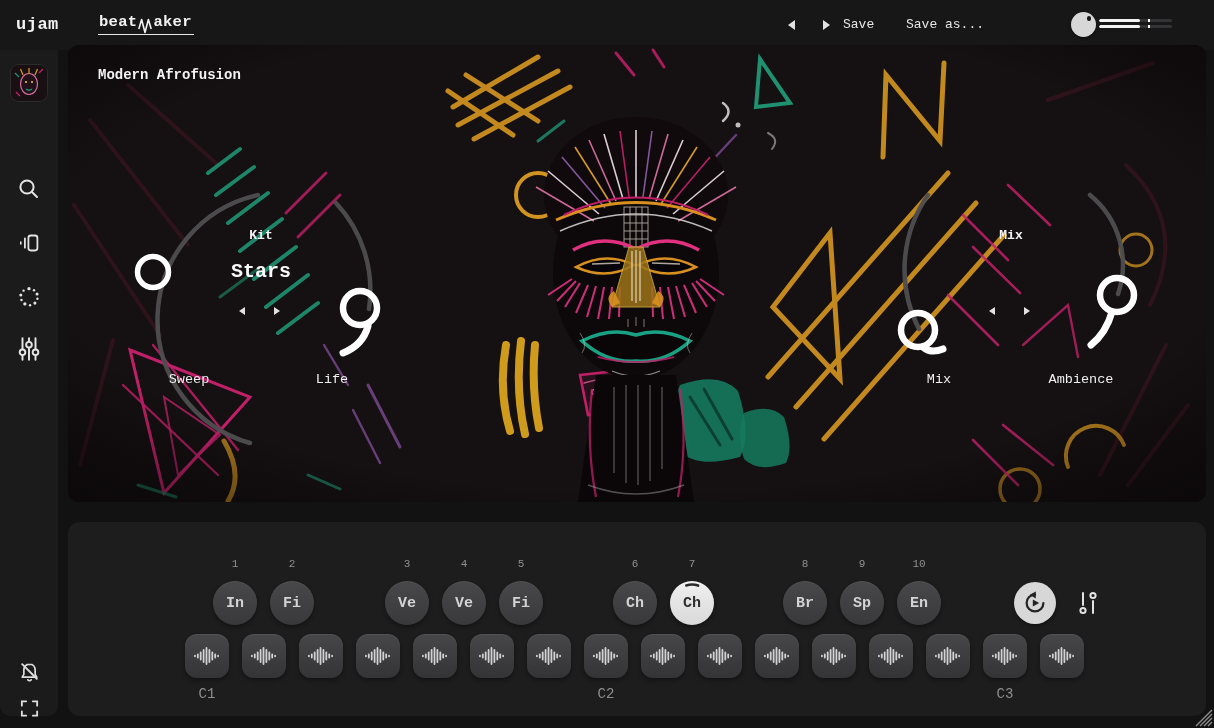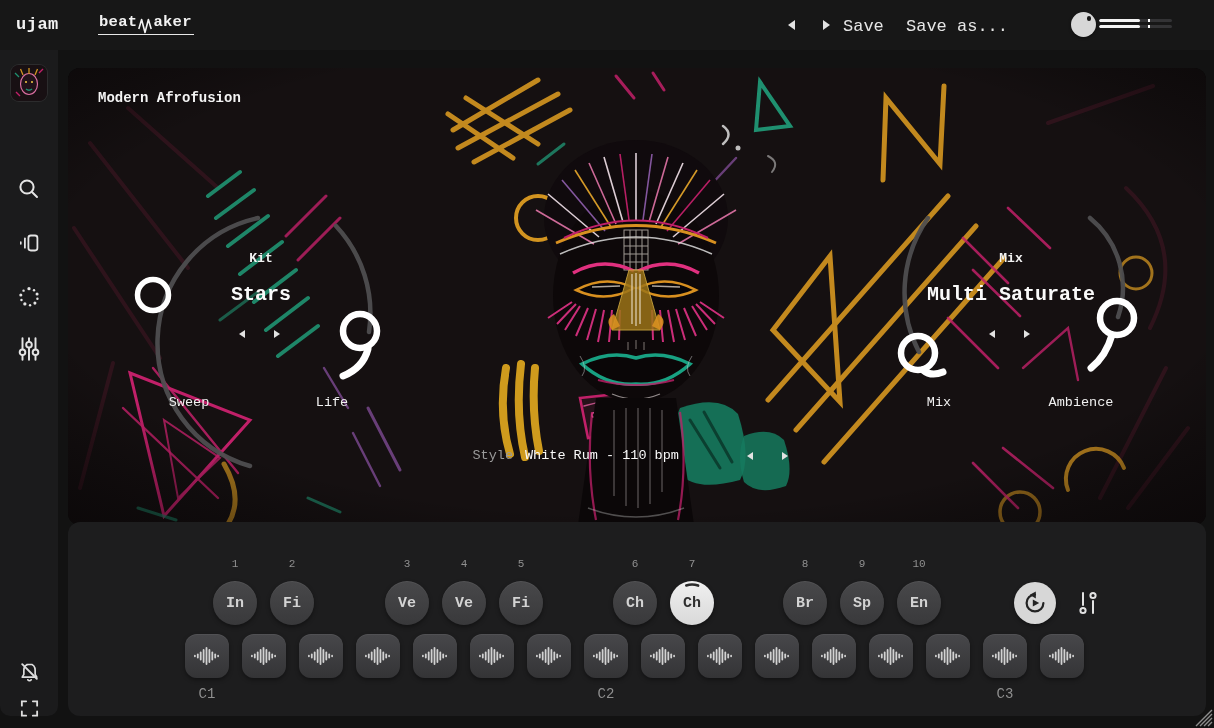--- a/index.html
+++ b/index.html
@@ -15,39 +15,39 @@
   .product{position:absolute;left:98px;top:13px;font-size:15.5px;font-weight:700;letter-spacing:.3px;
            color:#f2f2f2;border-bottom:1.5px solid #e8e8e8;padding:0 2px 3px 1px;display:flex;align-items:flex-end;}
   .product svg{margin:0 .5px -4px .5px;}
   .presetbox{position:absolute;left:492px;top:8px;width:288px;height:33px;border-radius:10px;
              background:var(--control-bg,#2a2a2a);display:flex;align-items:center;}
   .presetbox .heart{margin:0 10px 0 12px;display:flex;}
   .presetbox .pname{font-size:13.5px;color:#ededed;}
   .tri-l{width:0;height:0;border-top:5px solid transparent;border-bottom:5px solid transparent;border-right:7px solid #e2e2e2;}
   .tri-r{width:0;height:0;border-top:5px solid transparent;border-bottom:5px solid transparent;border-left:7px solid #e2e2e2;}
   .nav-btn{position:absolute;top:17px;width:16px;height:16px;display:flex;align-items:center;justify-content:center;}
-  .txt-btn{position:absolute;top:17px;font-size:17px;color:#e6e6e6;}
+  .txt-btn{position:absolute;top:17px;font-size:13px;color:#e6e6e6;}
   .vol-knob{position:absolute;left:1071px;top:12px;width:25px;height:25px;border-radius:50%;
             background:var(--knob-fill,#d7d7d7);box-shadow:0 1px 3px rgba(0,0,0,.5);}
   .vol-knob i{position:absolute;right:5px;top:4px;width:4.5px;height:4.5px;border-radius:50%;background:#181818;}
   .meter{position:absolute;left:1099px;top:19px;width:73px;}
   .meter .bar{position:relative;height:2.6px;background:#333335;border-radius:2px;margin-bottom:3.4px;overflow:hidden;}
   .meter .fill{position:absolute;left:0;top:0;bottom:0;background:#f2f2f2;border-radius:2px;}
   .meter .tick{position:absolute;top:0;bottom:0;width:2.2px;background:#fff;}
 
   
   .sidebar{position:absolute;left:0;top:50px;width:58px;height:666px;background:var(--sidebar-bg,#1b1b1c);
            border-radius:0 0 10px 10px;}
   .side-btn{position:absolute;left:50%;transform:translateX(-50%);width:34px;height:34px;
             display:flex;align-items:center;justify-content:center;}
   .avatar{position:absolute;left:11px;top:15px;width:36px;height:36px;border-radius:8px;overflow:hidden;
           box-shadow:0 0 0 1px rgba(255,255,255,.08);}
 
   
-  .stage{position:absolute;left:68px;top:68px;width:1138px;height:457px;border-radius:12px;overflow:hidden;
+  .stage{position:absolute;left:68px;top:45px;width:1138px;height:457px;border-radius:12px;overflow:hidden;
          background:#000000;}
   .stage svg.art{position:absolute;inset:0;}
   .stage-title{position:absolute;left:30px;top:22px;font-size:14px;font-weight:700;color:#f4f4f4;z-index:3;}
   .sel-caption{position:absolute;font-size:13px;font-weight:700;text-align:center;color:#f2f2f2;z-index:3;}
   .sel-value{position:absolute;font-size:20px;font-weight:700;text-align:center;color:#fafafa;z-index:3;}
   .sel-arrow{position:absolute;width:16px;height:16px;display:flex;align-items:center;justify-content:center;z-index:4;}
   .sel-arrow .tri-l,.sel-arrow .tri-r{border-top-width:4.5px;border-bottom-width:4.5px;border-left-width:6.5px;border-right-width:6.5px;}
   .knob-label{position:absolute;width:120px;text-align:center;font-size:13.5px;color:#f0f0f0;z-index:3;}
   .kaya{position:absolute;left:369px;top:270px;width:400px;text-align:center;z-index:3;
         font-size:57px;font-weight:800;letter-spacing:7px;color:#fff;text-shadow:0 2px 10px rgba(0,0,0,.55);}
@@ -362,44 +362,33 @@
     <div class="sel-caption" style="left:113px;top:183px;width:160px">Kit</div>
     <div class="sel-value" style="left:93px;top:215px;width:200px">Stars</div>
     <button class="sel-arrow" style="left:166px;top:258px">
         <span class="tri-l"></span>
       </button>
     <button class="sel-arrow" style="left:201px;top:258px">
         <span class="tri-r"></span>
       </button>
 
     <div class="sel-caption" style="left:863px;top:183px;width:160px">Mix</div>
-    <div class="sel-value" style="left:843px;top:215px;width:200px">Multi Saturate</div>
     <button class="sel-arrow" style="left:916px;top:258px">
         <span class="tri-l"></span>
       </button>
     <button class="sel-arrow" style="left:951px;top:258px">
         <span class="tri-r"></span>
       </button>
 
     <div class="knob-label" style="left:61px;top:327px">Sweep</div>
     <div class="knob-label" style="left:204px;top:327px">Life</div>
     <div class="knob-label" style="left:811px;top:327px">Mix</div>
     <div class="knob-label" style="left:953px;top:327px">Ambience</div>
 
 
-    <div class="style-row">
-      <span class="style-caption">Style</span>
-      <span class="style-value">White Rum - 110 bpm</span>
-      <button class="sel-arrow" style="left:674px;top:0px">
-          <span class="tri-l"></span>
-        </button>
-      <button class="sel-arrow" style="left:709px;top:0px">
-          <span class="tri-r"></span>
-        </button>
-    </div>
   </main>
 
   <section class="padpanel">
     <div id="parts">
         <div class="part" style="left: 145px;">
           <span class="part-num">1</span>
           <button class="part-btn">In</button>
         </div>
         <div class="part" style="left: 202px;">
           <span class="part-num">2</span>

